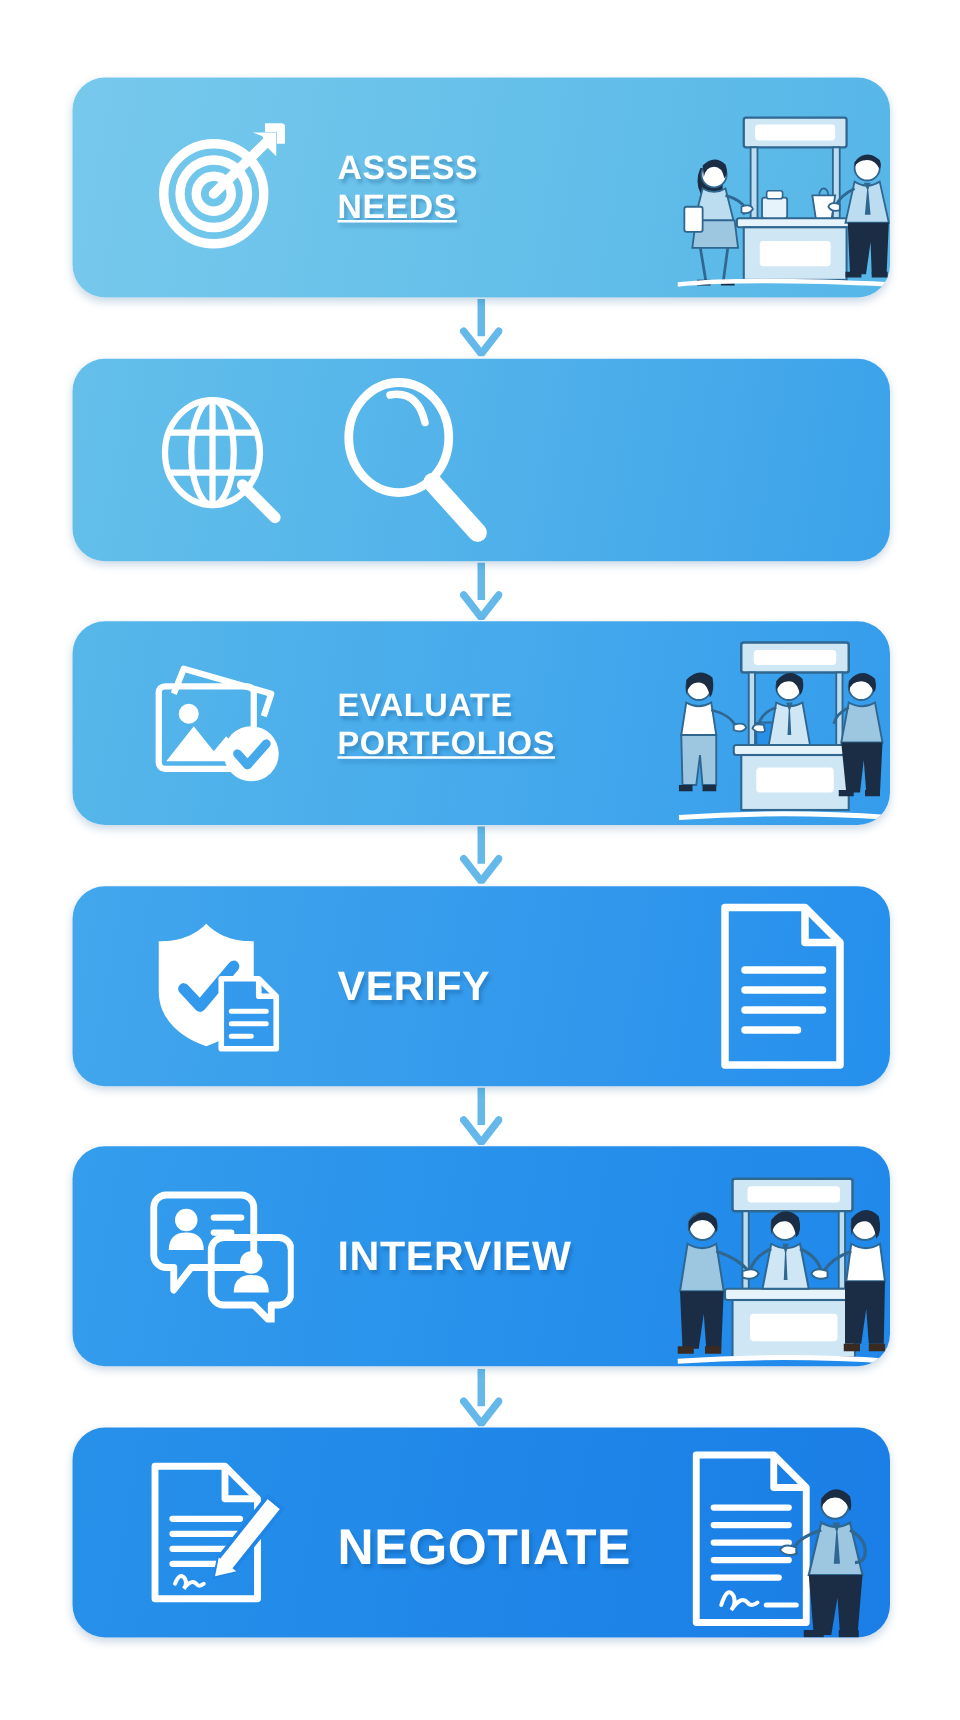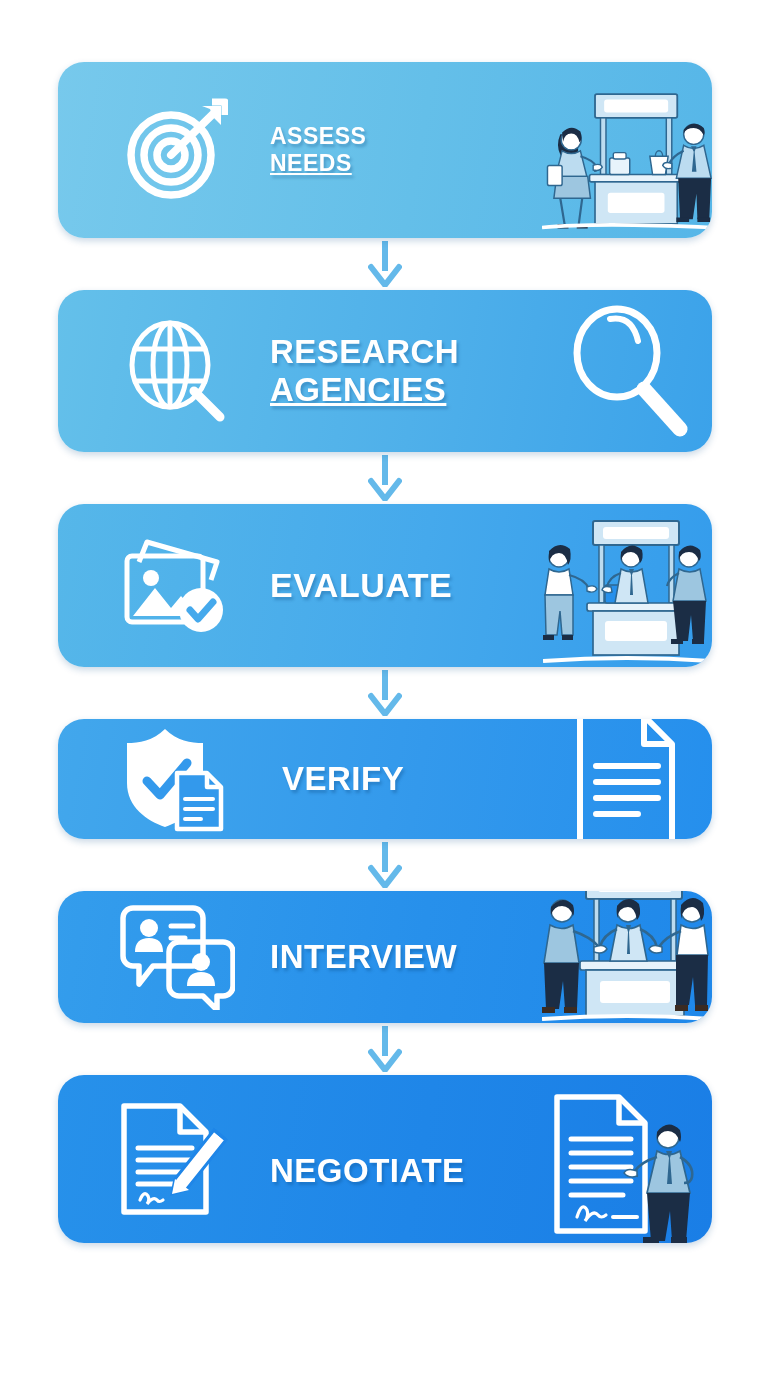--- a/index.html
+++ b/index.html
@@ -81,30 +81,30 @@
     display: flex;
     align-items: center;
     justify-content: center;
   }
   .connector svg { display: block; }
 
   
   .card-1 { height: 176px; background: linear-gradient(100deg, #77c9ec 0%, #64bfe9 55%, #56b6e8 100%); }
   .card-2 { height: 162px; background: linear-gradient(100deg, #64c0ea 0%, #4fb0ea 55%, #3ba2ea 100%); }
   .card-3 { height: 163px; background: linear-gradient(100deg, #56b7e9 0%, #45a9ec 55%, #349cec 100%); }
-  .card-4 { height: 120px; background: linear-gradient(100deg, #42a7ec 0%, #3399ec 55%, #258fed 100%); gap: 12px; }
-  .card-5 { height: 132px; background: linear-gradient(100deg, #349dec 0%, #2790eb 55%, #1f88ea 100%); }
+  .card-4 { height: 160px; background: linear-gradient(100deg, #42a7ec 0%, #3399ec 55%, #258fed 100%); }
+  .card-5 { height: 176px; background: linear-gradient(100deg, #349dec 0%, #2790eb 55%, #1f88ea 100%); }
   .card-6 { height: 168px; background: linear-gradient(100deg, #2791ea 0%, #1f86e8 55%, #1a7ee6 100%); }
 
-  .card-1 .card-title { font-size: 23px; }
+  .card-1 .card-title { font-size: 27px; }
   .card-2 .card-title { font-size: 33px; }
-  .card-3 .card-title { font-size: 34px; }
+  .card-3 .card-title { font-size: 26px; }
   .card-4 .card-title { font-size: 33px; }
   .card-5 .card-title { font-size: 33px; }
-  .card-6 .card-title { font-size: 33px; margin-top: 24px; }
+  .card-6 .card-title { font-size: 40px; margin-top: 24px; }
 
   .card-2 .card-art, .card-4 .card-art { align-items: center; }
 </style>
 </head>
 <body>
 
 <div id="infographic">
 
   <div class="step-wrap">
     <div class="card card-1">
@@ -178,24 +178,20 @@
       <div class="card-icon">
         <svg width="104" height="104" viewBox="0 0 104 104">
           <g fill="none" stroke="#ffffff" stroke-width="5">
             <ellipse cx="46" cy="46" rx="38" ry="42"></ellipse>
             <ellipse cx="46" cy="46" rx="17" ry="42"></ellipse>
             <path d="M9 30 H83 M9 62 H83 M46 4 V88"></path>
           </g>
           <path d="M70 72 L96 98" stroke="#ffffff" stroke-width="9" stroke-linecap="round" fill="none"></path>
         </svg>
       </div>
-      <div class="card-title">
-        <span>RESEARCH</span>
-        <span class="l2">AGENCIES</span>
-      </div>
       <div class="card-art">
         <svg width="130" height="140" viewBox="0 0 130 140">
           <ellipse cx="55" cy="52" rx="40" ry="44" fill="none" stroke="#ffffff" stroke-width="7"></ellipse>
           <path d="M48 18 q22 -4 28 22" fill="none" stroke="#ffffff" stroke-width="6" stroke-linecap="round"></path>
           <path d="M82 88 L118 128" stroke="#ffffff" stroke-width="15" stroke-linecap="round" fill="none"></path>
         </svg>
       </div>
     </div>
   </div>
 
@@ -213,20 +209,21 @@
           <path d="M18 28 L26 8 L96 28 L90 46" fill="none" stroke="#ffffff" stroke-width="5" stroke-linejoin="round"></path>
           <rect x="6" y="22" width="76" height="66" rx="5" fill="none" stroke="#ffffff" stroke-width="5"></rect>
           <circle cx="30" cy="44" r="8" fill="#ffffff"></circle>
           <path d="M12 82 L34 54 L50 74 L60 62 L78 82 Z" fill="#ffffff"></path>
           <circle cx="80" cy="76" r="22" fill="#ffffff"></circle>
           <path d="M69 76 l8 9 l15 -17" fill="none" stroke="#45a9ec" stroke-width="7" stroke-linecap="round" stroke-linejoin="round"></path>
         </svg>
       </div>
       <div class="card-title">
         <span>EVALUATE</span>
+        <span class="l2">PORTFOLIOS</span>
       </div>
       <div class="card-art">
         <svg width="168" height="150" viewBox="0 0 168 150">
           <rect x="50" y="4" width="86" height="24" rx="2" fill="#cfe6f5" stroke="#2f6790" stroke-width="2"></rect>
           <rect x="60" y="10" width="66" height="12" rx="3" fill="#ffffff"></rect>
           <rect x="56" y="28" width="5" height="58" fill="#bcdcf0" stroke="#2f6790" stroke-width="1.5"></rect>
           <rect x="126" y="28" width="5" height="58" fill="#bcdcf0" stroke="#2f6790" stroke-width="1.5"></rect>
           <rect x="44" y="86" width="98" height="8" rx="2" fill="#e7f3fb" stroke="#2f6790" stroke-width="1.7"></rect>
           <rect x="50" y="94" width="86" height="44" fill="#cfe6f5" stroke="#2f6790" stroke-width="1.7"></rect>
           <rect x="62" y="104" width="62" height="20" rx="3" fill="#ffffff"></rect>

